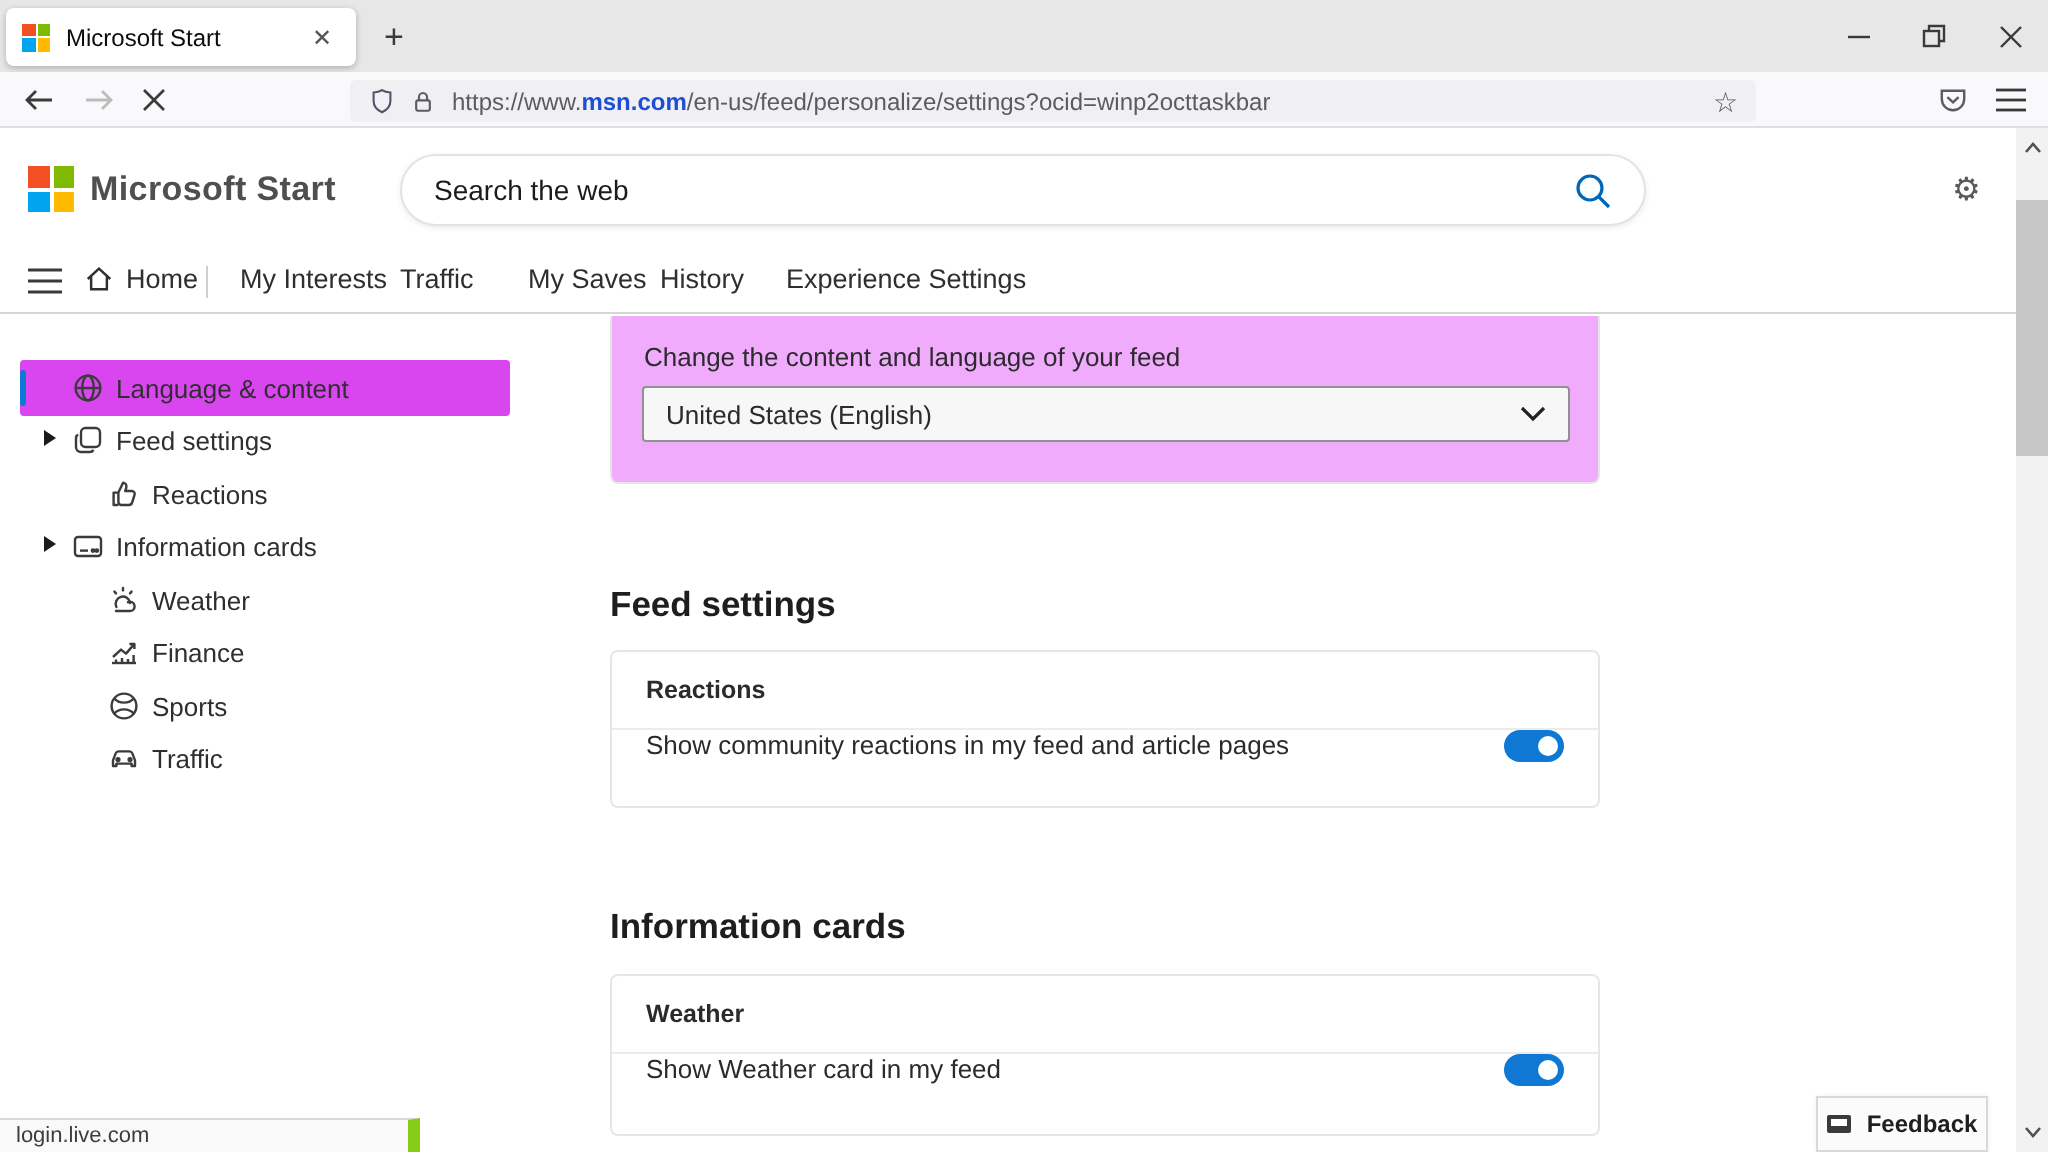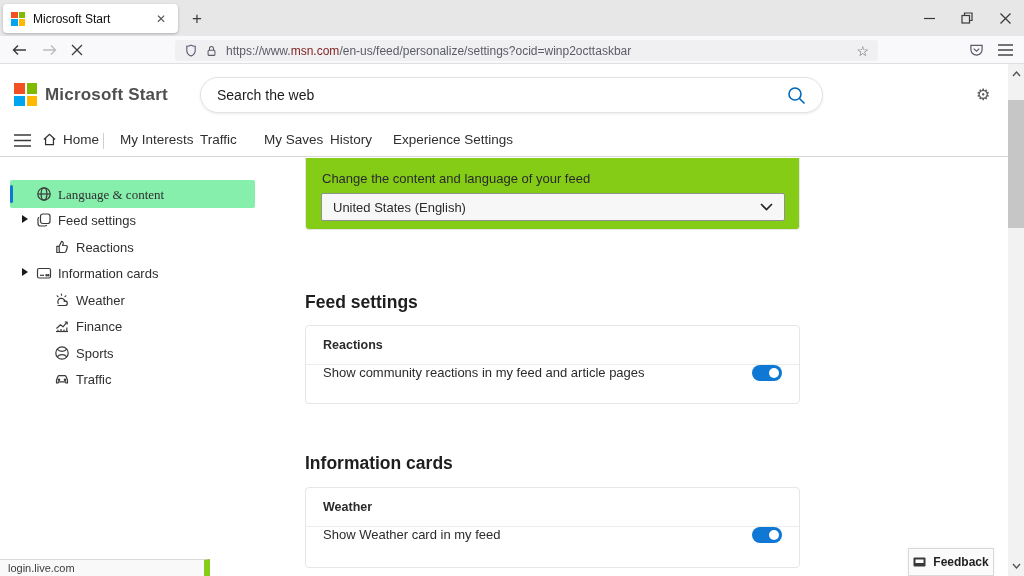--- a/index.html
+++ b/index.html
@@ -20,21 +20,21 @@
   .win-controls { position:absolute; right:0; top:0; height:36px; display:flex; }
   .win-btn { width:38px; height:36px; display:flex; align-items:center; justify-content:center; color:#3a3a3a; }
 
   .toolbar { position:absolute; left:0; top:36px; width:1024px; height:28px; background:#f9f9fb; border-bottom:1px solid #dedee3; }
   .navbtn { position:absolute; top:39px; width:22px; height:22px; display:flex; align-items:center; justify-content:center; }
   .navbtn.back { left:8px; } .navbtn.fwd { left:38px; } .navbtn.stop { left:66px; }
   .urlbar { position:absolute; left:175px; top:40px; width:703px; height:21px; background:#f0f0f2; border-radius:3px;
             display:flex; align-items:center; padding:0 9px; }
   .urlbar .spacer { flex:1; }
   .url-text { font-size:12px; color:#5b5b66; margin-left:8px; white-space:nowrap; overflow:hidden; }
-  .url-text b { color:#7f1d1d; font-weight:400; }
+  .url-text b { color:#1d4ed8; font-weight:700; }
   .star { font-size:14px; color:#55555e; line-height:1; }
   .tb-icon { position:absolute; top:41px; width:18px; height:18px; display:flex; align-items:center; justify-content:center; }
   .tb-icon.pocket { left:967px; } .tb-icon.menu { left:996px; }
 
   
   .page { position:absolute; left:0; top:64px; width:1008px; height:512px; background:#fff; }
 
   .brand { position:absolute; left:14px; top:83px; display:flex; align-items:center; gap:8px; }
   .mslogo { width:23px; height:23px; display:grid; grid-template-columns:1fr 1fr; grid-template-rows:1fr 1fr; gap:2px; }
   .mslogo i { display:block; }
@@ -56,26 +56,26 @@
   .nav-5 { left:393px; font-weight:400; color:#141414; }
 
   
   .side-row { position:absolute; left:10px; width:245px; height:28px; font-size:13px; color:#2f2f2f; }
   .side-row .lbl { position:absolute; top:7px; left:48px; white-space:nowrap; }
   .side-row .lbl.indent { left:66px; }
   .side-row .sicon { position:absolute; top:6px; left:26px; width:16px; height:16px; color:#3b3b3b; }
   .side-row .sicon.indent { left:44px; }
   .side-row .caret { position:absolute; left:12px; top:9px; width:0; height:0;
                      border-left:6px solid #1b1b1b; border-top:4.5px solid transparent; border-bottom:4.5px solid transparent; }
-  .side-row.selected { background:#86efac; border-radius:2px;font-family:Liberation Serif, serif; }
+  .side-row.selected { background:#d946ef; border-radius:2px; }
   .side-row.selected::before { content:""; position:absolute; left:0; top:5px; width:3px; height:18px; background:var(--accent); border-radius:2px; }
 
   
-  .lang-card { position:absolute; left:305px; top:158px; width:495px; height:72px;
-               border:1px solid #e6e6e6; border-top:none; border-radius:0 0 4px 4px; background:#84cc16; }
+  .lang-card { position:absolute; left:305px; top:158px; width:495px; height:84px;
+               border:1px solid #e6e6e6; border-top:none; border-radius:0 0 4px 4px; background:#f0abfc; }
   .lang-label { position:absolute; left:16px; top:13px; font-size:13px; color:#2b2b2b; }
   .dropdown { position:absolute; left:15px; top:35px; width:464px; height:28px; background:#f7f7f7;
               border:1px solid #919191; border-radius:2px; display:flex; align-items:center; padding:0 11px; font-size:13px; color:#2b2b2b; }
   .dropdown .spacer { flex:1; }
 
   .section-heading { position:absolute; left:305px; font-size:17.5px; font-weight:600; color:#1e1e1e; }
   .h-feed { top:292px; } .h-info { top:453px; }
 
   .card { position:absolute; left:305px; width:495px; border:1px solid #e6e6e6; border-radius:4px; background:#fff; overflow:hidden; }
   .card-reactions { top:325px; height:79px; }

